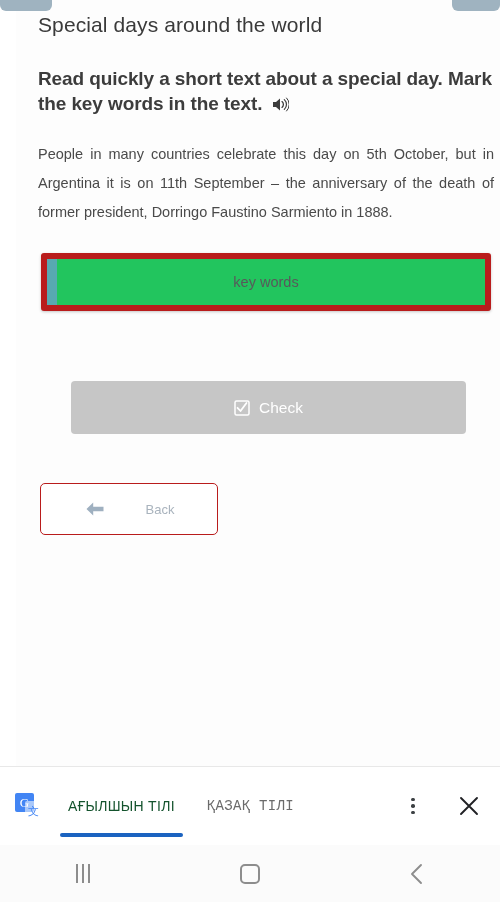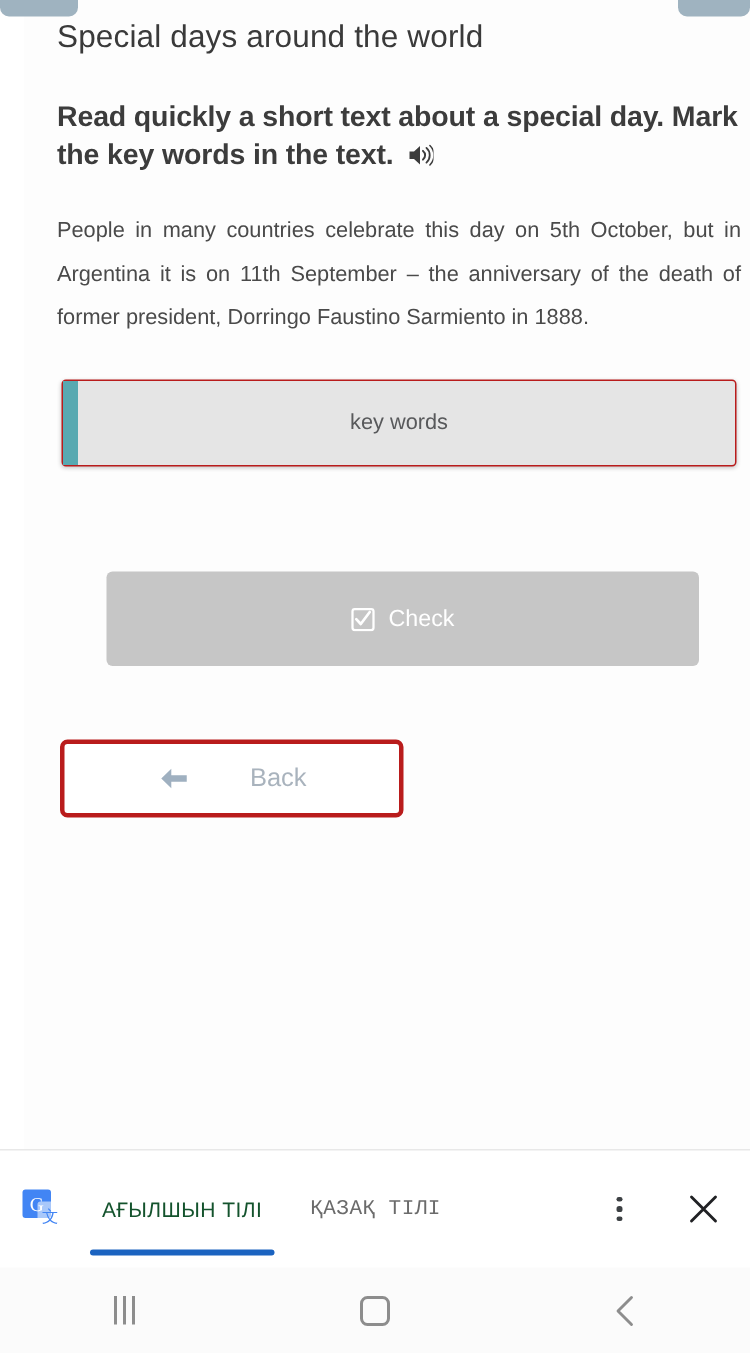--- a/index.html
+++ b/index.html
@@ -78,22 +78,22 @@
   }
 
   
   .input-row {
     margin-top: 26px;
     padding: 0 3px;
   }
   .answer-input {
     position: relative;
     height: 58px;
-    background: #e5e5e5;
-    border: 1px solid #b91c1c;
+    background: #22c55e;
+    border: 6px solid #b91c1c;
     border-radius: 3px;
     box-shadow: 0 1px 3px rgba(0,0,0,.22);
     display: flex;
     align-items: center;
     justify-content: center;
   }
   .answer-input .accent {
     position: absolute;
     left: 0; top: 0;
     width: 10px;
@@ -101,49 +101,49 @@
     background: #58a9b1;
   }
   .answer-placeholder {
     font-size: 14.5px;
     color: #58595b;
   }
 
   
   .check-button {
     margin: 70px 28px 0 33px;
-    height: 63px;
+    height: 53px;
     background: #c6c6c6;
     border: none;
     border-radius: 4px;
     color: #ffffff;
     font-size: 15.5px;
     font-family: "Liberation Sans", sans-serif;
     display: flex;
     align-items: center;
     justify-content: center;
     gap: 9px;
     cursor: default;
     width: calc(100% - 61px);
   }
   .check-icon { display: inline-block; line-height: 0; }
 
   
   .back-button {
     margin: 49px 0 0 2px;
-    width: 229px;
+    width: 178px;
     height: 52px;
     background: #ffffff;
-    border: 3px solid #b91c1c;
+    border: 1px solid #b91c1c;
     border-radius: 5px;
     display: flex;
     align-items: center;
     justify-content: center;
     gap: 40px;
-    font-size: 17px;
+    font-size: 13px;
     color: #a9b3bd;
     font-family: "Liberation Sans", sans-serif;
     cursor: pointer;
   }
   .back-arrow { display: inline-block; line-height: 0; }
 
   
   .translate-bar {
     position: absolute;
     left: 0;

